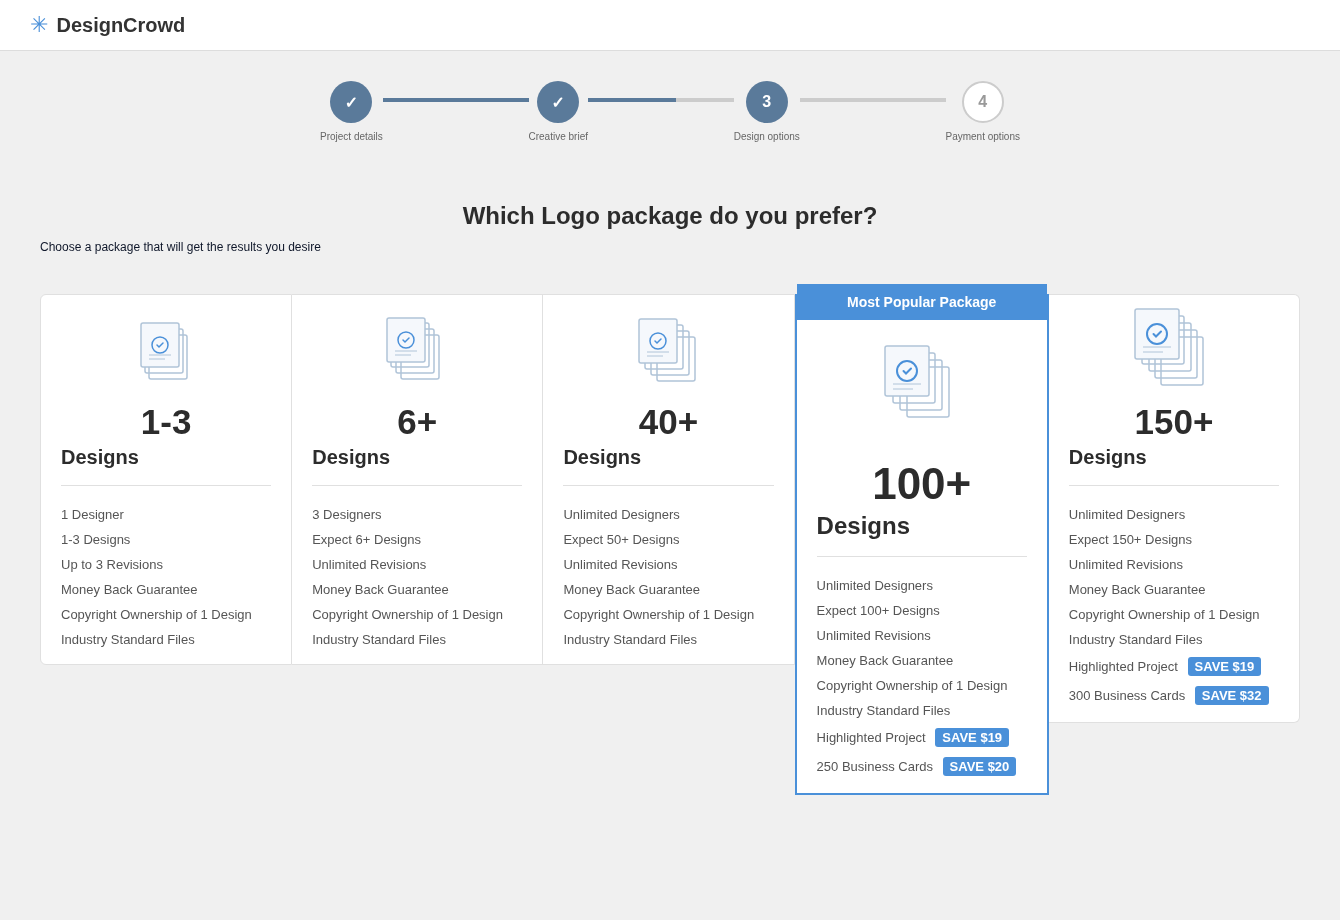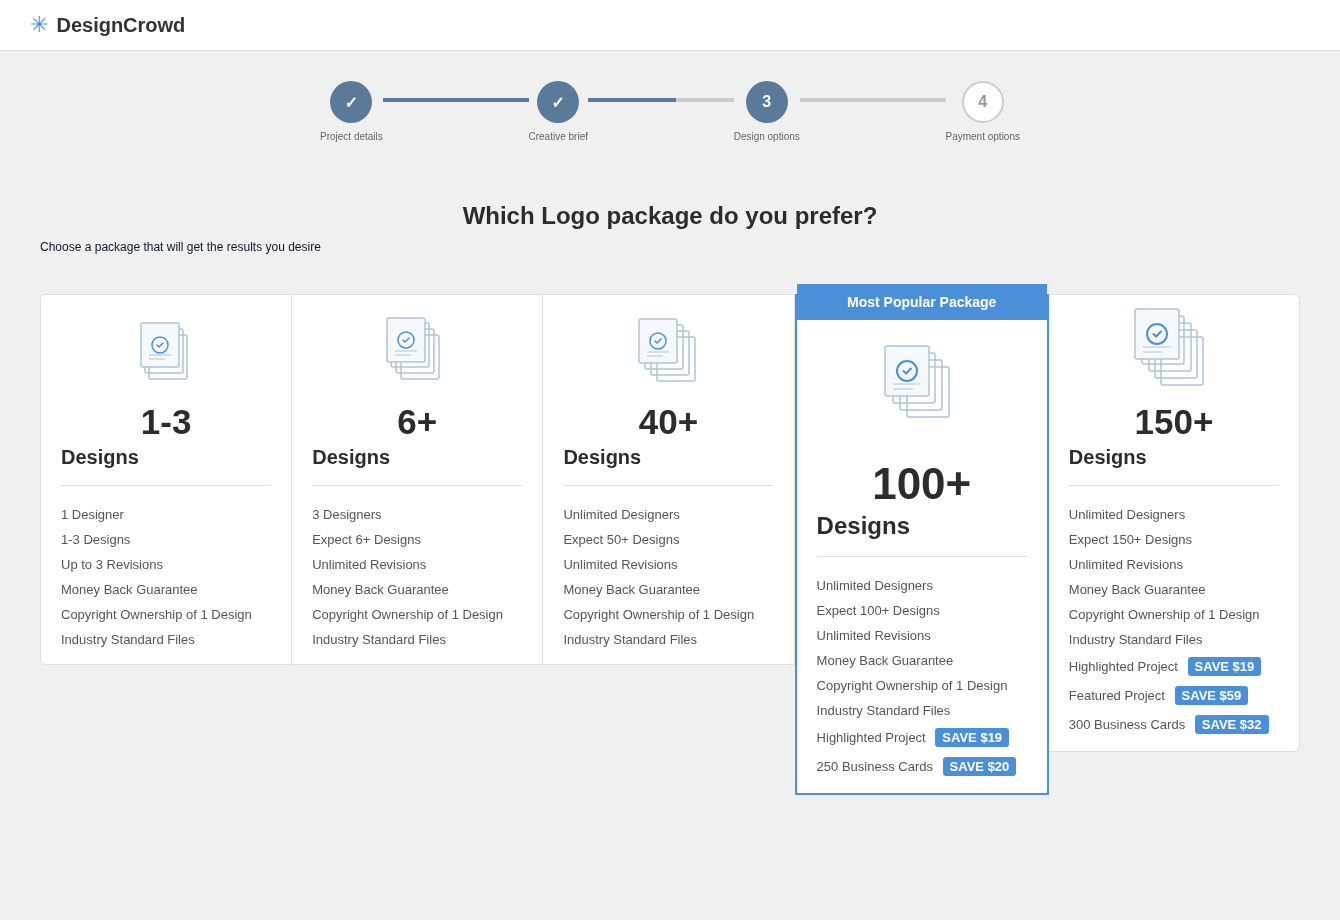--- a/index.html
+++ b/index.html
@@ -416,24 +416,20 @@
         <li>Expect 150+ Designs</li>
         <li>Unlimited Revisions</li>
         <li>Money Back Guarantee</li>
         <li>Copyright Ownership of 1 Design</li>
         <li>Industry Standard Files</li>
         <li>
           <span>Highlighted Project</span>
           <span class="save-badge">SAVE $19</span>
         </li>
         <li>
-          <span>Featured Project</span>
-          <span class="save-badge">SAVE $59</span>
-        </li>
-        <li>
           <span>300 Business Cards</span>
           <span class="save-badge">SAVE $32</span>
         </li>
       </ul>
     </div>
 
   </div>
 </div>
 
 </body></html>

